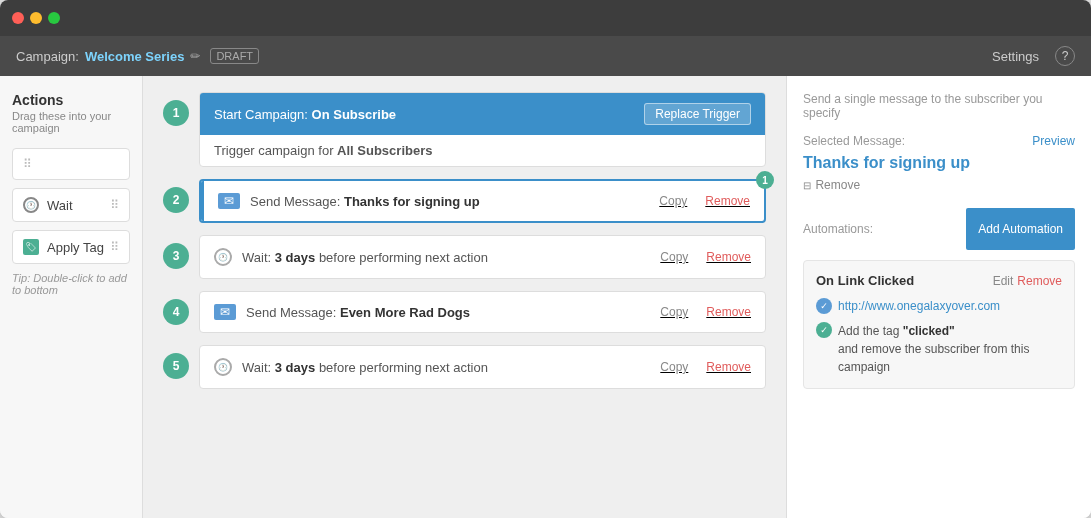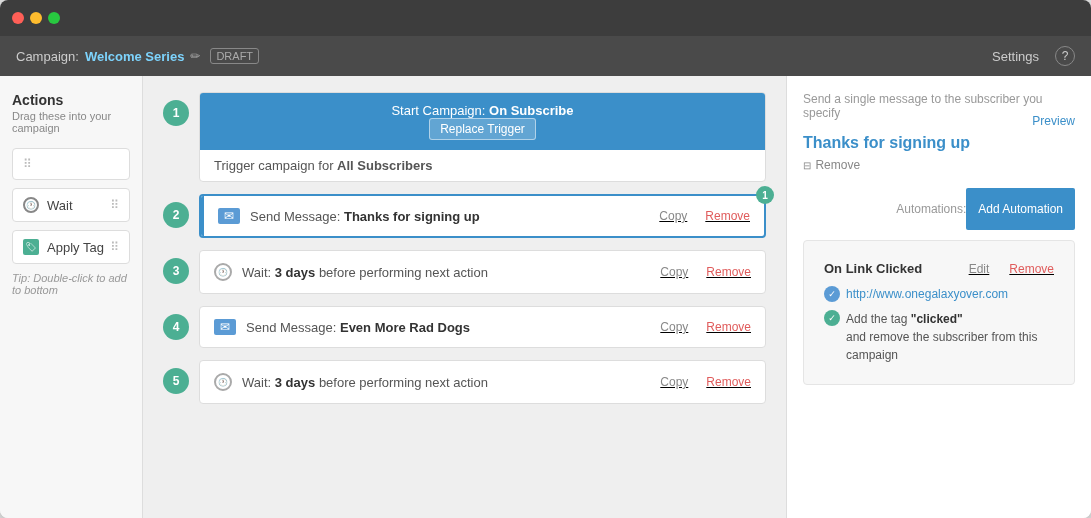--- a/index.html
+++ b/index.html
@@ -215,21 +215,20 @@
       overflow: hidden;
     }
     
     .start-campaign-header {
       background: #3b8fc9;
       color: white;
       padding: 10px 14px;
       display: flex;
       align-items: center;
       justify-content: space-between;
-      flex-direction: column;
     }
     .replace-trigger-btn {
       background: rgba(255,255,255,0.2);
       border: 1px solid rgba(255,255,255,0.5);
       color: white;
       padding: 3px 10px;
       border-radius: 3px;
       font-size: 12px;
       cursor: pointer;
     }
@@ -360,57 +359,56 @@
       align-items: center;
       gap: 4px;
       margin-bottom: 16px;
     }
     .remove-link-icon {
       font-size: 10px;
     }
     .automations-header {
       display: flex;
       align-items: center;
-      justify-content: flex-end;
+      justify-content: space-between;
       margin-bottom: 10px;
     }
     .automations-label {
       font-size: 12px;
       color: #999;
     }
     .add-automation-btn {
       background: #3b8fc9;
       color: white;
       border: none;
       padding: 14px 12px;
       border-radius: 2px;
       font-size: 12px;
       cursor: pointer;
     }
     .automation-card {
       background: #f7f7f7;
       border: 1px solid #e5e5e5;
       border-radius: 4px;
-      padding: 20px;
+      padding: 12px;
     }
     .automation-card-header {
       display: flex;
       align-items: center;
       justify-content: space-between;
       margin-bottom: 10px;
     }
     .automation-title {
       font-size: 13px;
       font-weight: 700;
       color: #333;
     }
     .automation-actions {
       display: flex;
-      gap: 20px;
-      text-decoration: underline;
+      gap: 4px;
     }
     .edit-link { color: #888; font-size: 12px; cursor: pointer; }
     .remove-link-small { color: #e05c5c; font-size: 12px; cursor: pointer; }
     .automation-url {
       display: flex;
       align-items: center;
       gap: 6px;
       margin-bottom: 8px;
     }
     .check-circle {
@@ -590,20 +588,21 @@
             </div>
           </div>
         </div>
       </div>
 
     </div>
 
     <div class="right-panel">
       <div class="panel-subtitle">Send a single message to the subscriber you specify</div>
 
+      <div class="panel-label">Selected Message:</div>
       <div style="display:flex; justify-content:space-between; align-items:flex-start; margin-bottom:2px;">
         <div class="selected-message-name">Thanks for signing up</div>
         <a class="preview-link">Preview</a>
       </div>
 
       <div class="remove-link">
         <span class="remove-link-icon">⊟</span>
         <span>Remove</span>
       </div>
 

